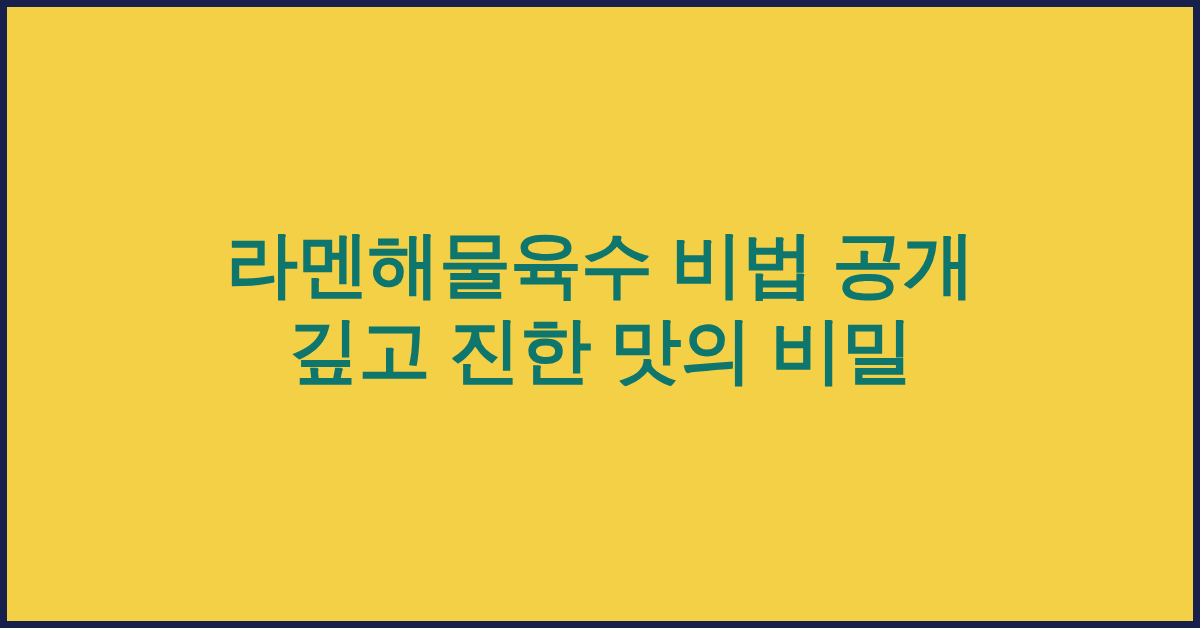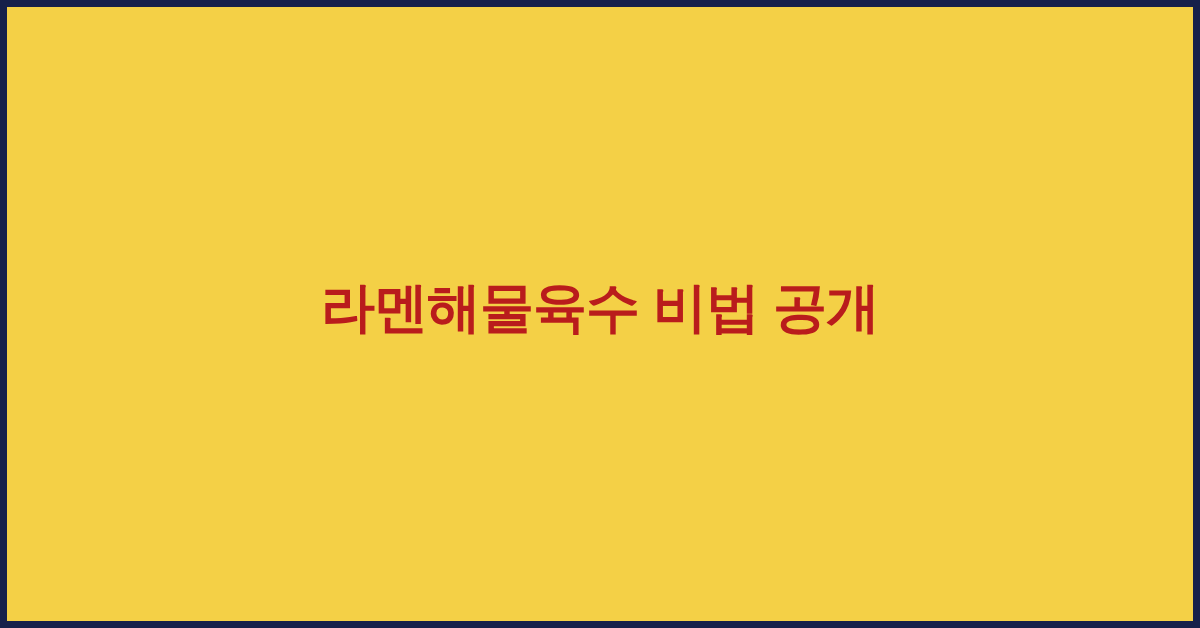--- a/index.html
+++ b/index.html
@@ -35,32 +35,33 @@
     top: 50%;
     transform: translateY(-50%);
     margin-top: -7px;
     text-align: center;
     padding: 0 40px;
     box-sizing: border-box;
   }
 
   .headline-line {
     display: block;
-    color: #b91c1c;
+    color: #0f766e;
     font-family: "Liberation Sans", "DejaVu Sans", sans-serif;
-    font-size: 54px;
+    font-size: 72px;
     font-weight: bold;
     line-height: 86px;
     letter-spacing: -1px;
     white-space: nowrap;
     text-rendering: optimizeLegibility;
   }
 </style>
 </head>
 <body>
 
 <div class="card">
 
   <div class="headline-block">
     <span class="headline-line">라멘해물육수 비법 공개</span>
+    <span class="headline-line">깊고 진한 맛의 비밀</span>
   </div>
 
 </div>
 
 </body></html>

